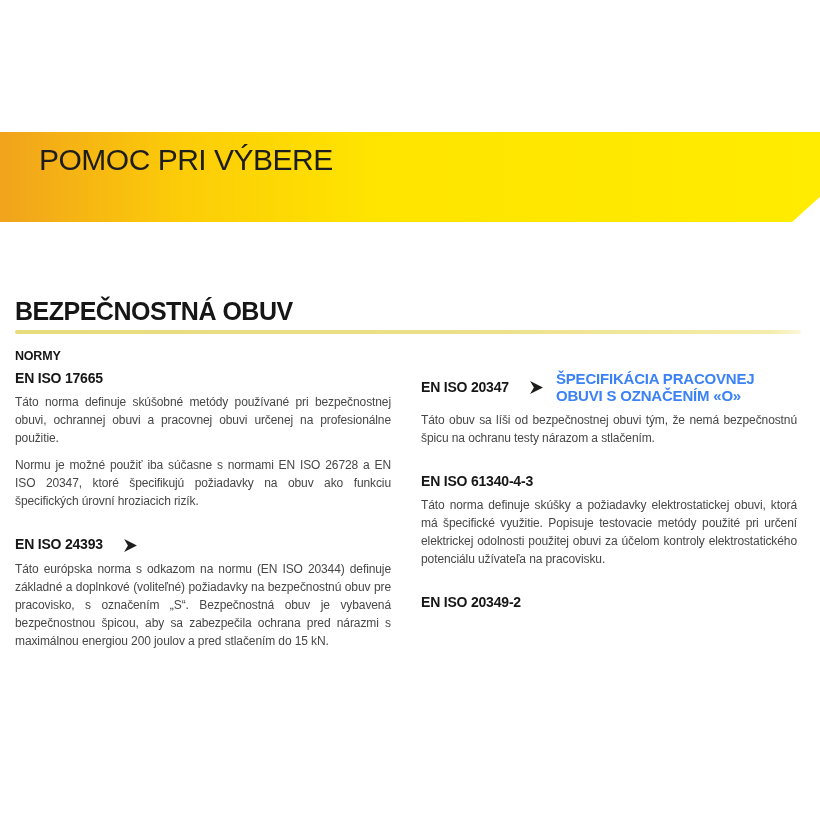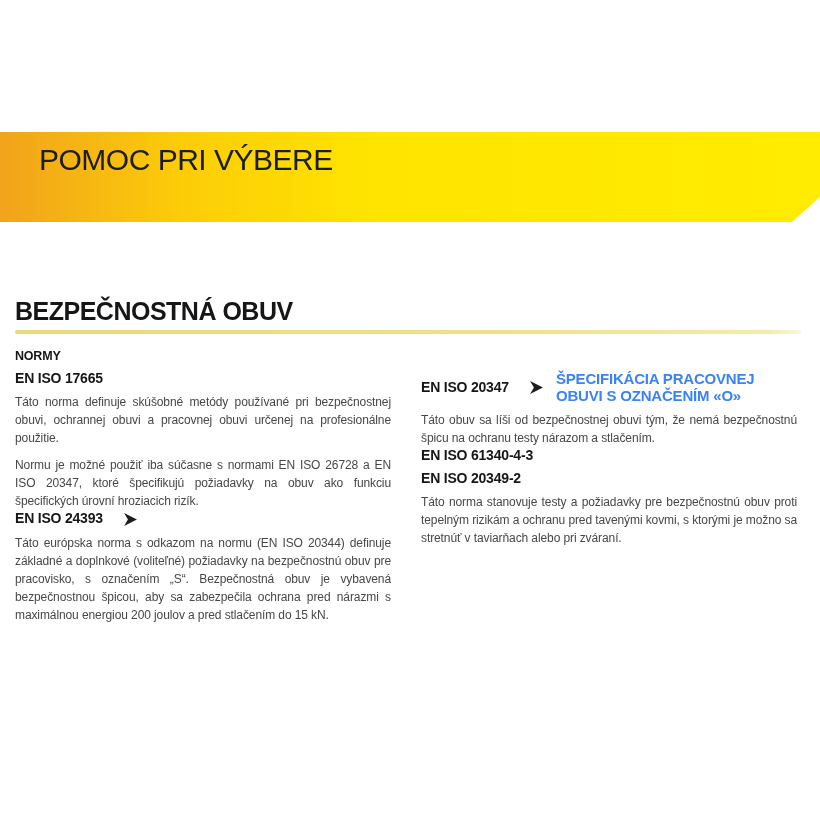--- a/index.html
+++ b/index.html
@@ -57,21 +57,21 @@
   
   .columns {
     position: absolute;
     left: 15px; top: 370px;
     width: 782px;
     display: flex;
     gap: 30px;
   }
   .col { width: 376px; flex: none; }
 
-  .norm-block + .norm-block { }
+  .norm-block + .norm-block { margin-top: 26px; }
 
   .norm-head {
     display: flex;
     align-items: center;
     margin-bottom: 7px;
   }
   .norm-code {
     font-size: 14px;
     font-weight: 700;
     letter-spacing: -0.2px;
@@ -150,22 +150,22 @@
               <path d="M1 1 L13 7 L1 13 L4.6 7 Z" fill="#1d1d1b"></path>
             </svg>
         </span>
         <div class="norm-title">ŠPECIFIKÁCIA PRACOVNEJ OBUVI S OZNAČENÍM «O»</div>
       </div>
       <p class="norm-para">Táto obuv sa líši od bezpečnostnej obuvi tým, že nemá bezpečnostnú špicu na ochranu testy nárazom a stlačením.</p>
     </div>
 
     <div class="norm-block">
       <div class="norm-code code-only">EN ISO 61340-4-3</div>
+      <p class="norm-para">Táto norma definuje skúšky a požiadavky elektrostatickej obuvi, ktorá má špecifické využitie. Popisuje testovacie metódy použité pri určení elektrickej odolnosti použitej obuvi za účelom kontroly elektrostatického potenciálu užívateľa na pracovisku.</p>
     </div>
 
     <div class="norm-block">
       <div class="norm-code code-only">EN ISO 20349-2</div>
-      <p class="norm-para">Táto norma stanovuje testy a požiadavky pre bezpečnostnú obuv proti tepelným rizikám a ochranu pred tavenými kovmi, s ktorými je možno sa stretnúť v taviarňach alebo pri zváraní.</p>
     </div>
 
   </div>
 
 </div>
 
 </body></html>

